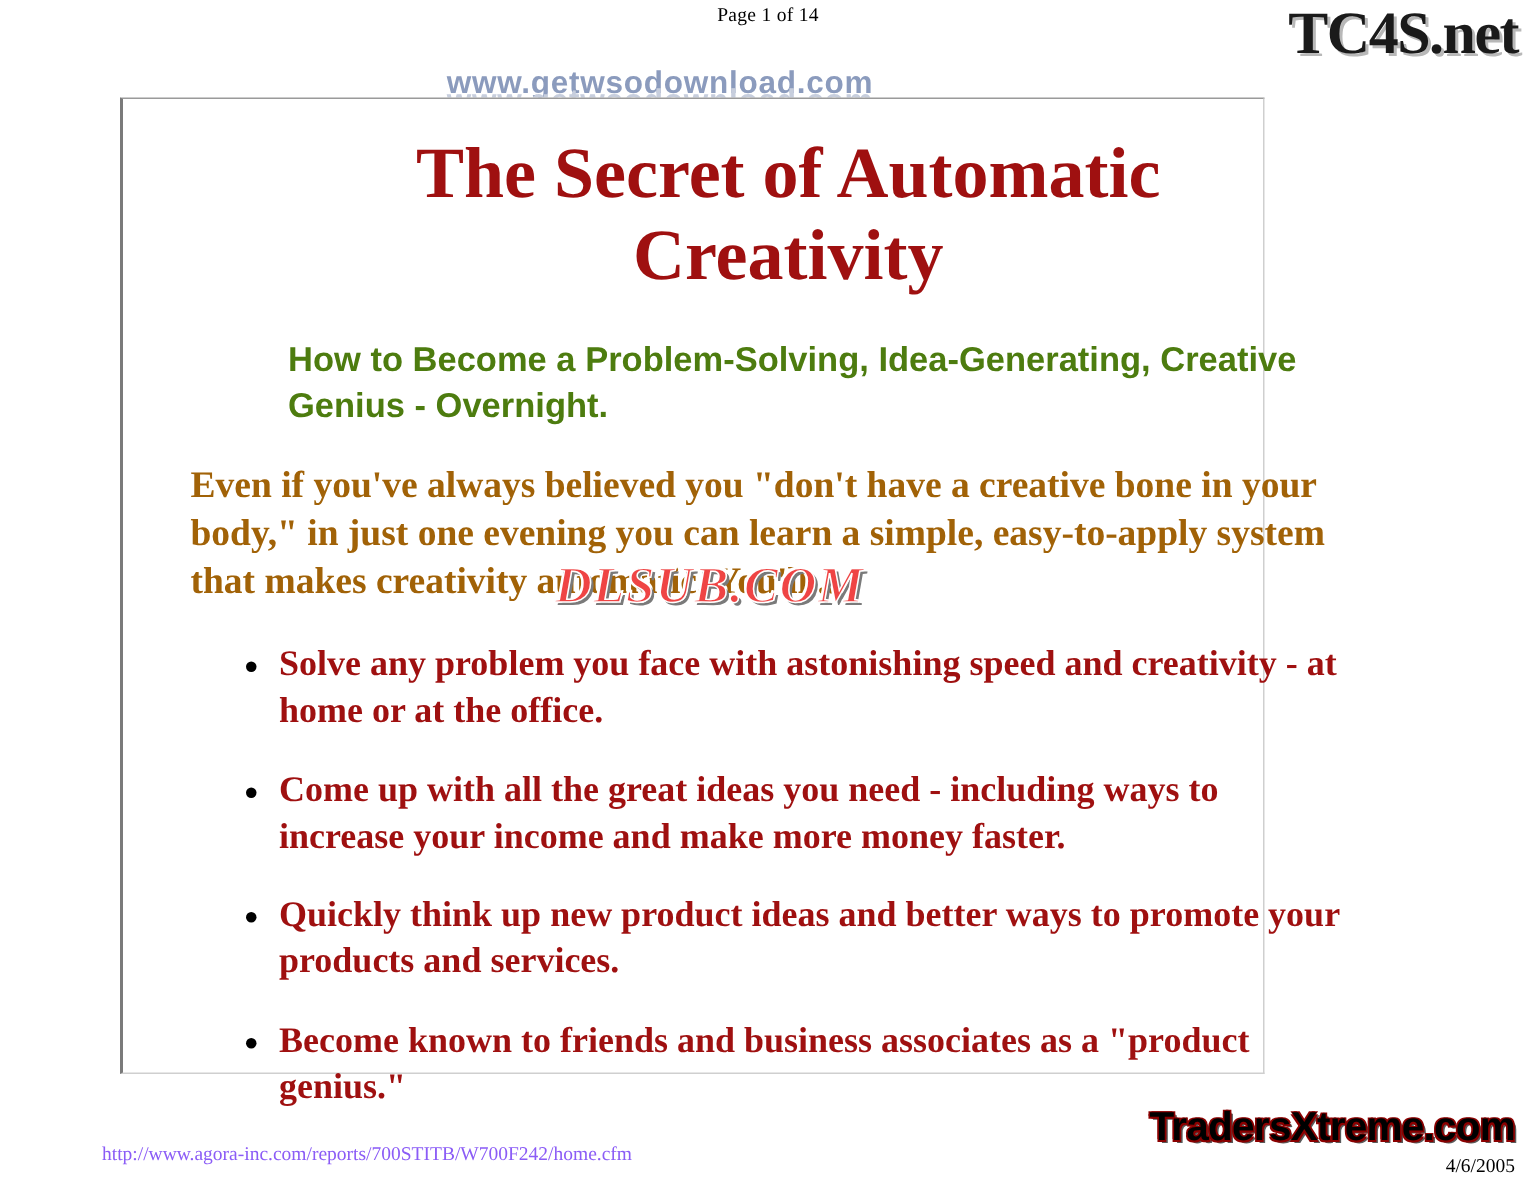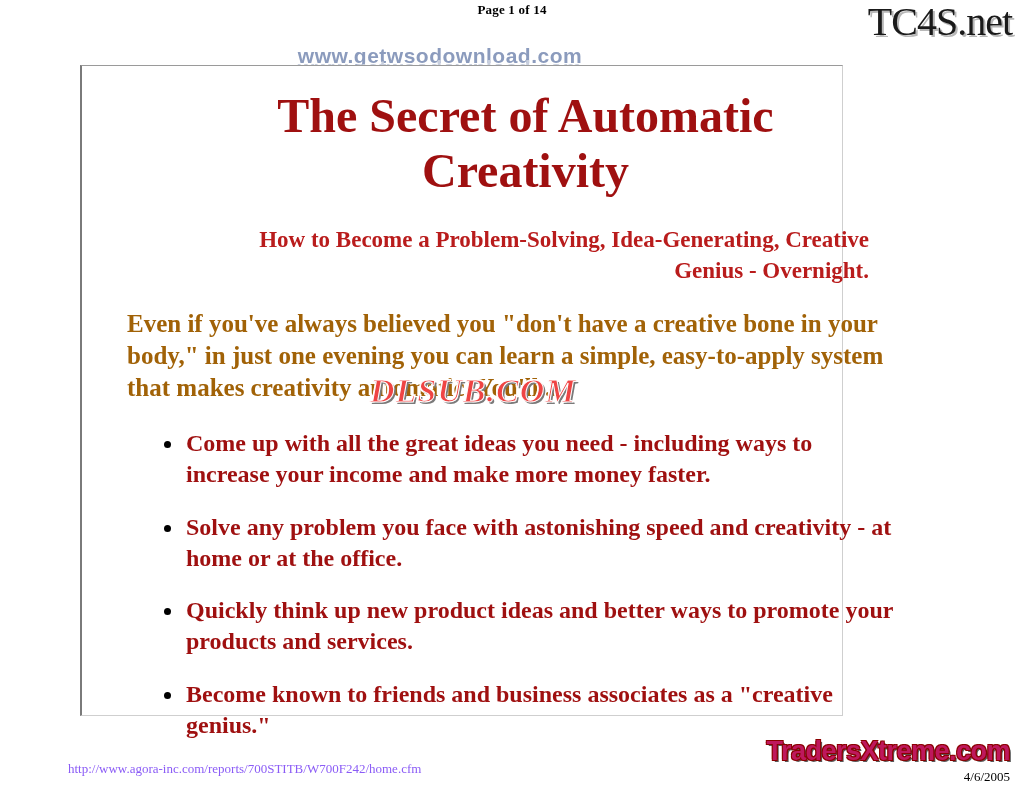--- a/index.html
+++ b/index.html
@@ -19,29 +19,28 @@
   .page-number {
     position: absolute;
     top: 2px;
     left: 0;
     width: 1024px;
     text-align: center;
     font-family: "Liberation Serif", serif;
     font-size: 13px;
     color: #000000;
     letter-spacing: 0.2px;
-    font-weight: bold;
   }
 
   .tc4s-logo {
     position: absolute;
     top: 2px;
     right: 12px;
     font-family: "Liberation Serif", serif;
-    font-weight: normal;
+    font-weight: bold;
     font-size: 40px;
     letter-spacing: -1px;
     color: #1a1a1a;
     text-shadow: 2px 2px 0 #b8b8b8;
     line-height: 1;
   }
 
   .wm-getwso {
     position: absolute;
     top: 44px;
@@ -87,23 +86,23 @@
     text-align: center;
     color: #9f1010;
     font-family: "Liberation Serif", serif;
     font-weight: bold;
     font-size: 48px;
     line-height: 1.15;
   }
 
   .subtitle {
     margin: 26px 150px 0 110px;
-    text-align: right;
-    color: #b91c1c;
-    font-family: Liberation Serif, serif;
+    text-align: left;
+    color: #4d7c0f;
+    font-family: Liberation Sans, sans-serif;
     font-weight: bold;
     font-size: 23px;
     line-height: 1.35;
   }
 
   .lede {
     margin: 22px 120px 0 45px;
     color: #a16207;
     font-family: "Liberation Serif", serif;
     font-weight: bold;
@@ -177,21 +176,21 @@
     color: #000000;
   }
   .tx-logo {
     position: absolute;
     right: 14px;
     bottom: 24px;
     font-family: "Liberation Sans", sans-serif;
     font-weight: bold;
     font-size: 27px;
     letter-spacing: -0.5px;
-    color: #be185d;
+    color: #000000;
     text-shadow:
       -1px -1px 0 #8b0000,
        1px -1px 0 #8b0000,
       -1px  1px 0 #8b0000,
        1px  1px 0 #8b0000,
        2px  2px 0 #5a5a5a;
   }
 </style>
 </head>
 <body>
@@ -206,24 +205,24 @@
 <div class="doc-frame">
   <div class="doc-inner">
 
     <h1 class="title">The Secret of Automatic Creativity</h1>
 
     <h2 class="subtitle">How to Become a Problem-Solving, Idea-Generating, Creative Genius - Overnight.</h2>
 
     <p class="lede">Even if you've always believed you "don't have a creative bone in your body," in just one evening you can learn a simple, easy-to-apply system that makes creativity automatic. You'll...</p>
 
     <ul class="benefits">
+      <li>Solve any problem you face with astonishing speed and creativity - at home or at the office.</li>
       <li>Come up with all the great ideas you need - including ways to increase your income and make more money faster.</li>
-      <li>Solve any problem you face with astonishing speed and creativity - at home or at the office.</li>
       <li>Quickly think up new product ideas and better ways to promote your products and services.</li>
-      <li>Become known to friends and business associates as a "creative genius."</li>
+      <li>Become known to friends and business associates as a "product genius."</li>
     </ul>
 
   </div>
 </div>
 
 <div class="dlsub-wm">DLSUB.COM</div>
 
 <div class="footer-url">http://www.agora-inc.com/reports/700STITB/W700F242/home.cfm</div>
 <div class="footer-date">4/6/2005</div>
 <div class="tx-logo">TradersXtreme.com</div>

